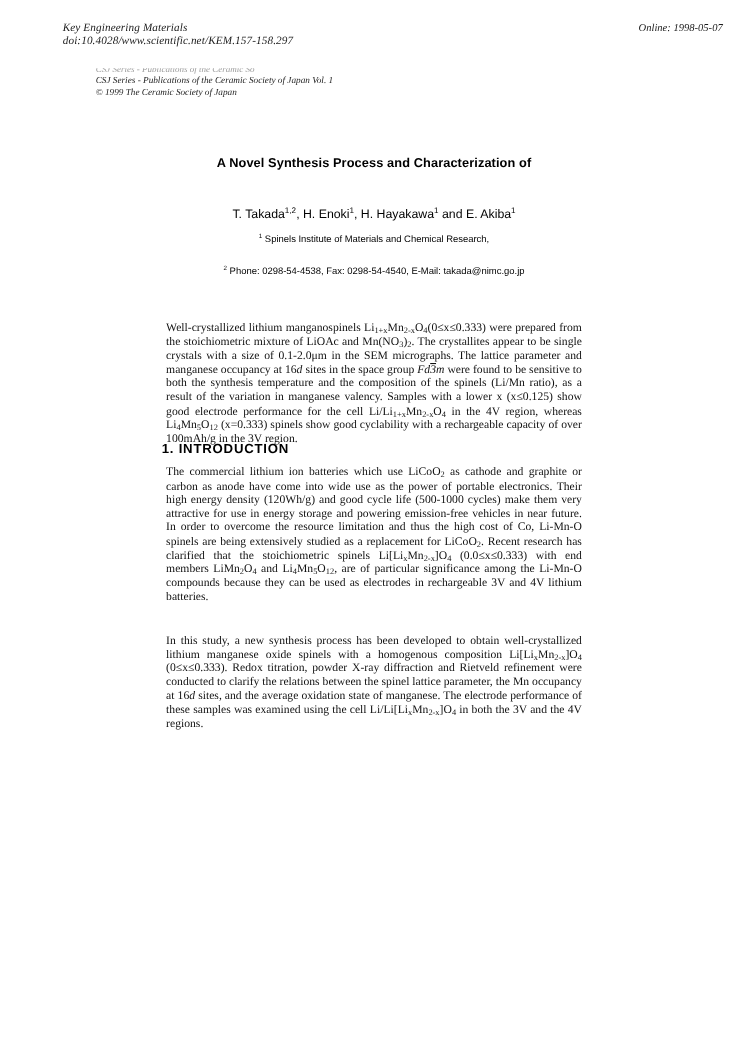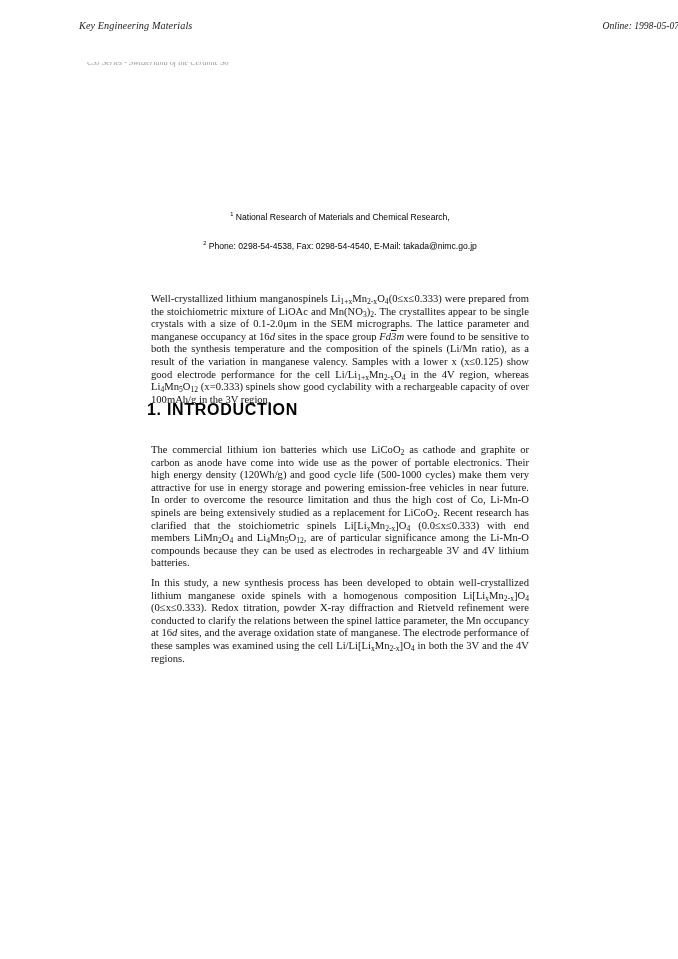--- a/index.html
+++ b/index.html
@@ -21,21 +21,20 @@
     inset: 0;
     background: #fff;
   }
 
   
   .pub-header {
     position: absolute;
     left: 57px;
     top: 20px;
     width: 600px;
-    margin-left: 22px;
   }
   .pub-line {
     font-family: "Liberation Serif", serif;
     font-style: italic;
     font-size: 10.2px;
     line-height: 12.1px;
     color: #1b1b1b;
     white-space: nowrap;
     letter-spacing: 0.1px;
   }
@@ -158,25 +157,25 @@
     text-align: justify;
     color: #111;
     margin: 4px;
   }
   .sect-head {
     position: absolute;
     left: 147px;
     top: 401px;
     font-family: "Liberation Sans", sans-serif;
     font-weight: bold;
-    font-size: 16px;
+    font-size: 12px;
     letter-spacing: 0.7px;
     color: #000;
   }
-  .intro-p1 { top: 440px; }
+  .intro-p1 { top: 420px; }
   .intro-p2 { top: 573px; }
 
   sub {
     font-size: 0.72em;
     vertical-align: -0.25em;
     line-height: 0;
   }
   sup {
     font-size: 0.72em;
     vertical-align: 0.45em;
@@ -187,34 +186,41 @@
     text-decoration: overline;
   }
 </style>
 </head>
 <body>
 
 <div class="page">
 
   <div class="pub-header">
     <div class="pub-line">Key Engineering Materials</div>
+    <div class="pub-line">doi:10.4028/www.scientific.net/KEM.157-158.297</div>
     <div class="online-date">Online: 1998-05-07</div>
   </div>
 
   <div class="ghost-line">
-    <span>CSJ Series - Switzerland of the Ceramic So</span>
-  </div>
-
+    <span>CSJ Series - Publications of the Ceramic So</span>
+  </div>
+
+  <div class="csj-block">
+    <div class="csj-line">CSJ Series - Publications of the Ceramic Society of Japan Vol. 1</div>
+    <div class="csj-line">© 1999 The Ceramic Society of Japan</div>
+  </div>
 
   <div class="title-block">
-  </div>
-
+    <div class="title-line">A Novel Synthesis Process and Characterization of</div>
+  </div>
+
+  <div class="authors"><span>T. Takada</span><sup class="marker">1,2</sup><span>, H. Enoki</span><sup class="marker">1</sup><span>, H. Hayakawa</span><sup class="marker">1</sup><span> and E. Akiba</span><sup class="marker">1</sup></div>
 
   <div class="affil">
-    <div><sup class="marker">1</sup><span> National Research of Materials and Chemical Research,</span></div>
+    <div><sup class="marker">1</sup><span> Spinels Institute of Materials and Chemical Research,</span></div>
   </div>
 
   <div class="affil2"><sup class="marker">2</sup><span> Phone: 0298-54-4538, Fax: 0298-54-4540, E-Mail: takada@nimc.go.jp</span></div>
 
   <div class="body-col abstract">
     <p class="para"><span>Well-crystallized lithium manganospinels Li</span><sub>1+x</sub><span>Mn</span><sub>2-x</sub><span>O</span><sub>4</sub><span>(0≤x≤0.333) were prepared from the stoichiometric mixture of LiOAc and Mn(NO</span><sub>3</sub><span>)</span><sub>2</sub><span>. The crystallites appear to be single crystals with a size of 0.1-2.0μm in the SEM micrographs.  The lattice parameter and manganese occupancy at 16</span><span class="ital">d</span><span> sites in the space group </span><span class="ital"><span>Fd</span><span class="overbar">3</span><span>m</span></span><span> were found to be sensitive to both the synthesis temperature and the composition of the spinels (Li/Mn ratio), as a result of the variation in manganese valency.  Samples with a lower x  (x≤0.125) show  good  electrode  performance  for  the  cell Li/Li</span><sub>1+x</sub><span>Mn</span><sub>2-x</sub><span>O</span><sub>4</sub><span> in the 4V region, whereas Li</span><sub>4</sub><span>Mn</span><sub>5</sub><span>O</span><sub>12</sub><span> (x=0.333) spinels show good cyclability with a rechargeable capacity of over 100mAh/g in the 3V region.</span></p>
   </div>
 
   <div class="sect-head">1.  INTRODUCTION</div>
 

